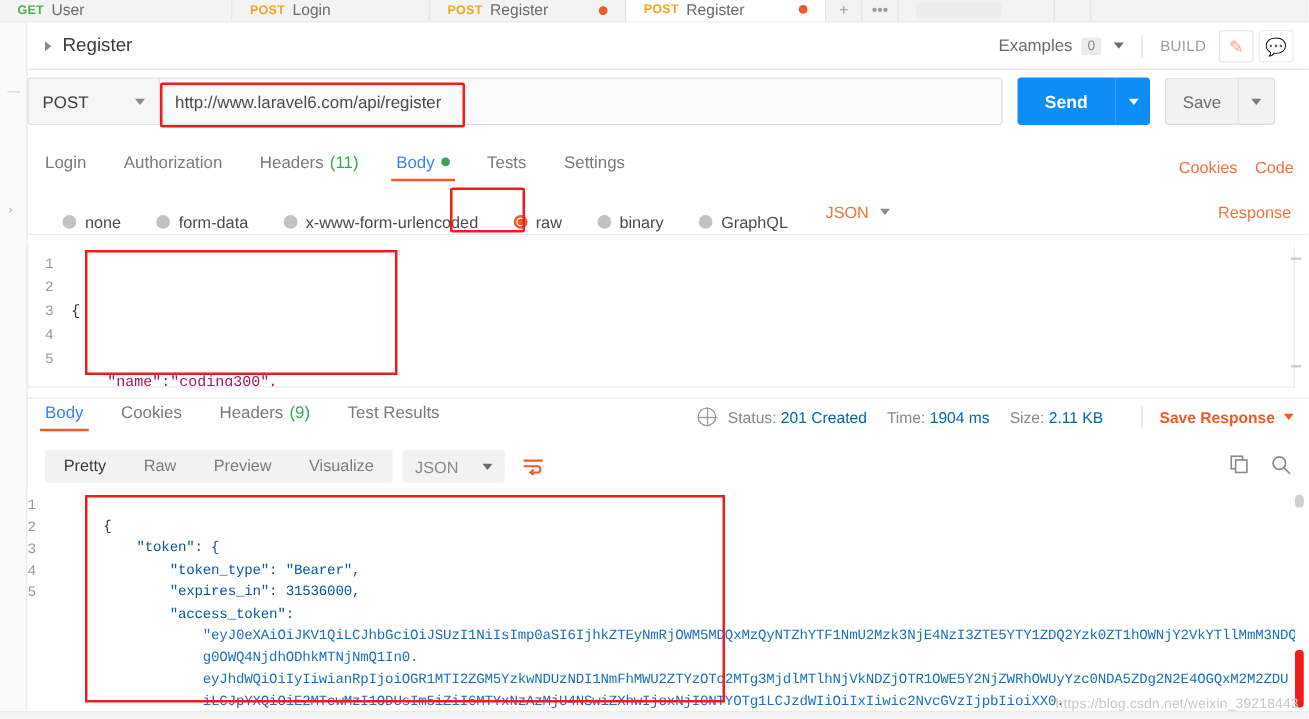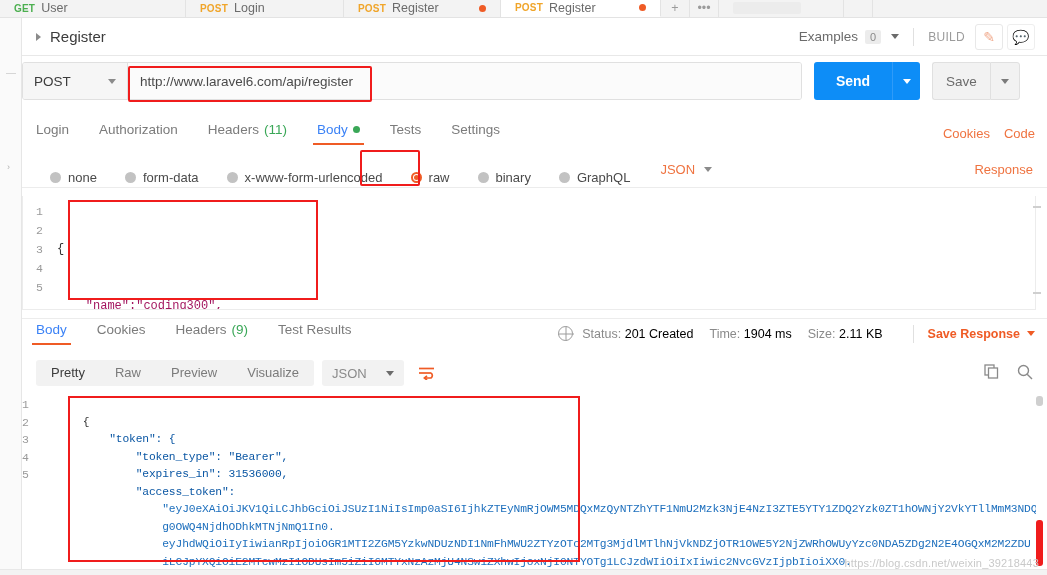--- a/index.html
+++ b/index.html
@@ -209,21 +209,21 @@
   .resp-tabs {
     position:absolute; top:318px; left:22px; width:1025px; height:30px;
     display:flex; align-items:center; padding-left:14px;
     border-top:1px solid #ececec;
   }
   .resp-meta {
     margin-left:auto; display:flex; align-items:center; gap:0; padding-right:12px;
     font-size:12.5px; color:#8a8a8a;
   }
   .meta-item { margin-right:16px; white-space:nowrap; }
-  .meta-val { color:#000000; }
+  .meta-val { color:#0369a1; }
   .save-resp { color:#ef5b25; font-weight:bold; display:flex; align-items:center; gap:7px;text-align:center; }
   .save-resp .caret-dn { border-top-color:#ef5b25; margin-left:0; }
   .globe {
     width:15px; height:15px; border:1.4px solid #9b9b9b; border-radius:50%;
     position:relative; margin-right:9px;
   }
   .globe::before {
     content:""; position:absolute; left:50%; top:-1.4px; bottom:-1.4px; width:0;
     border-left:1.4px solid #9b9b9b; transform:translateX(-50%);
   }

